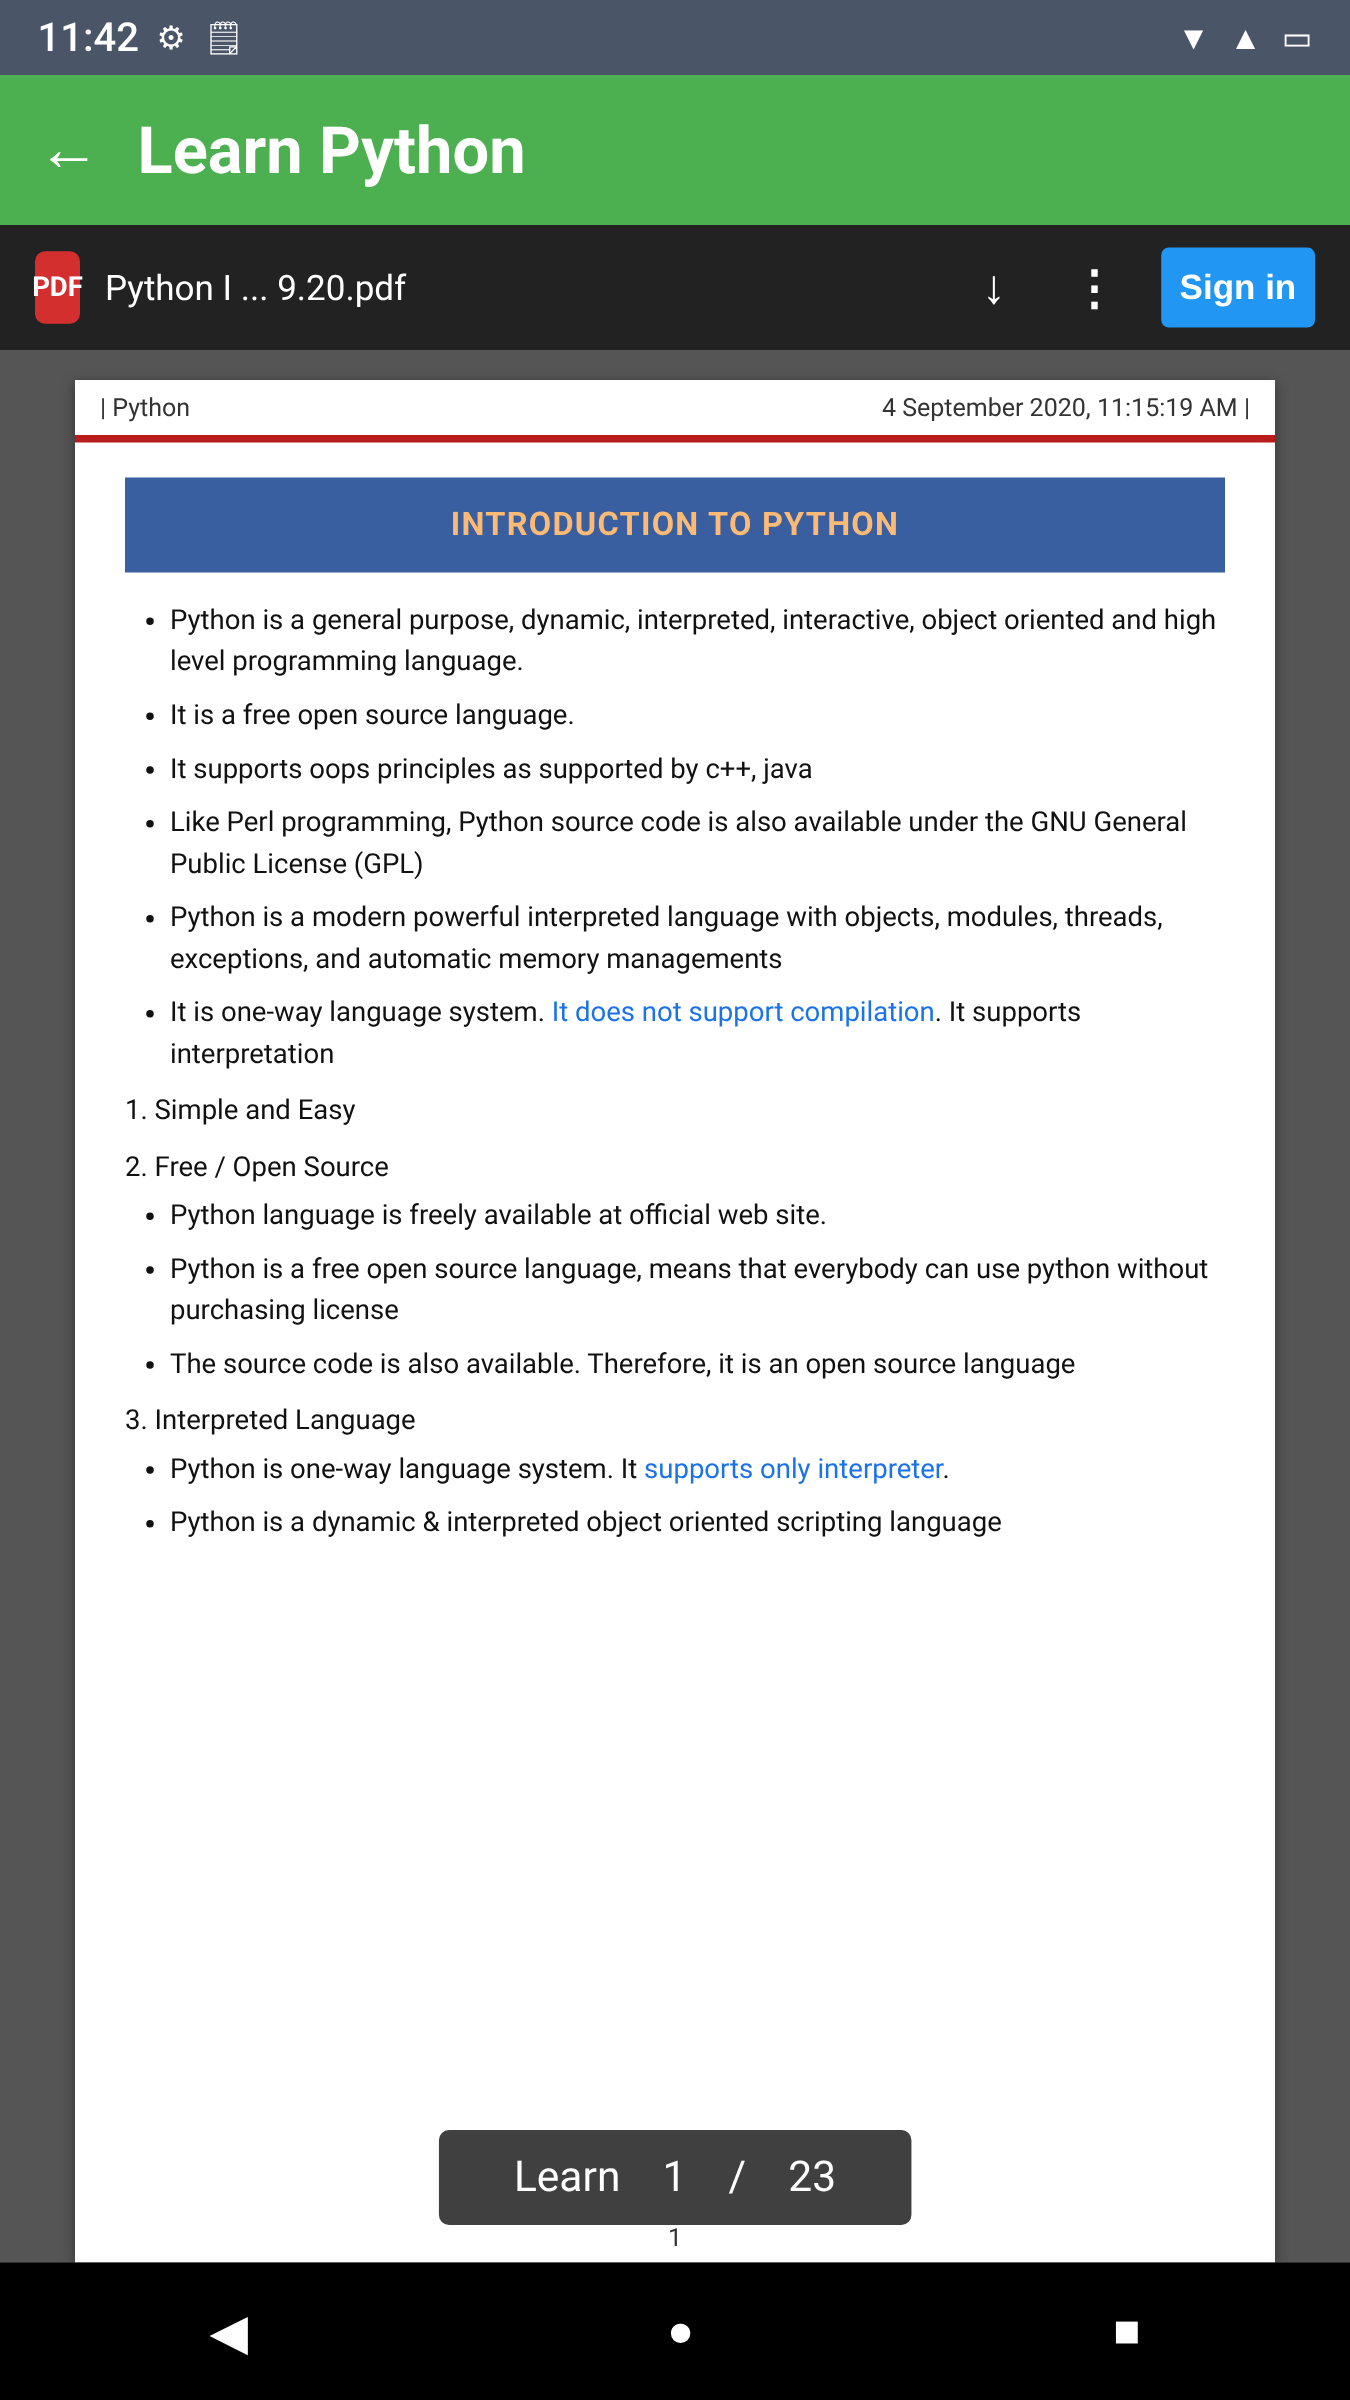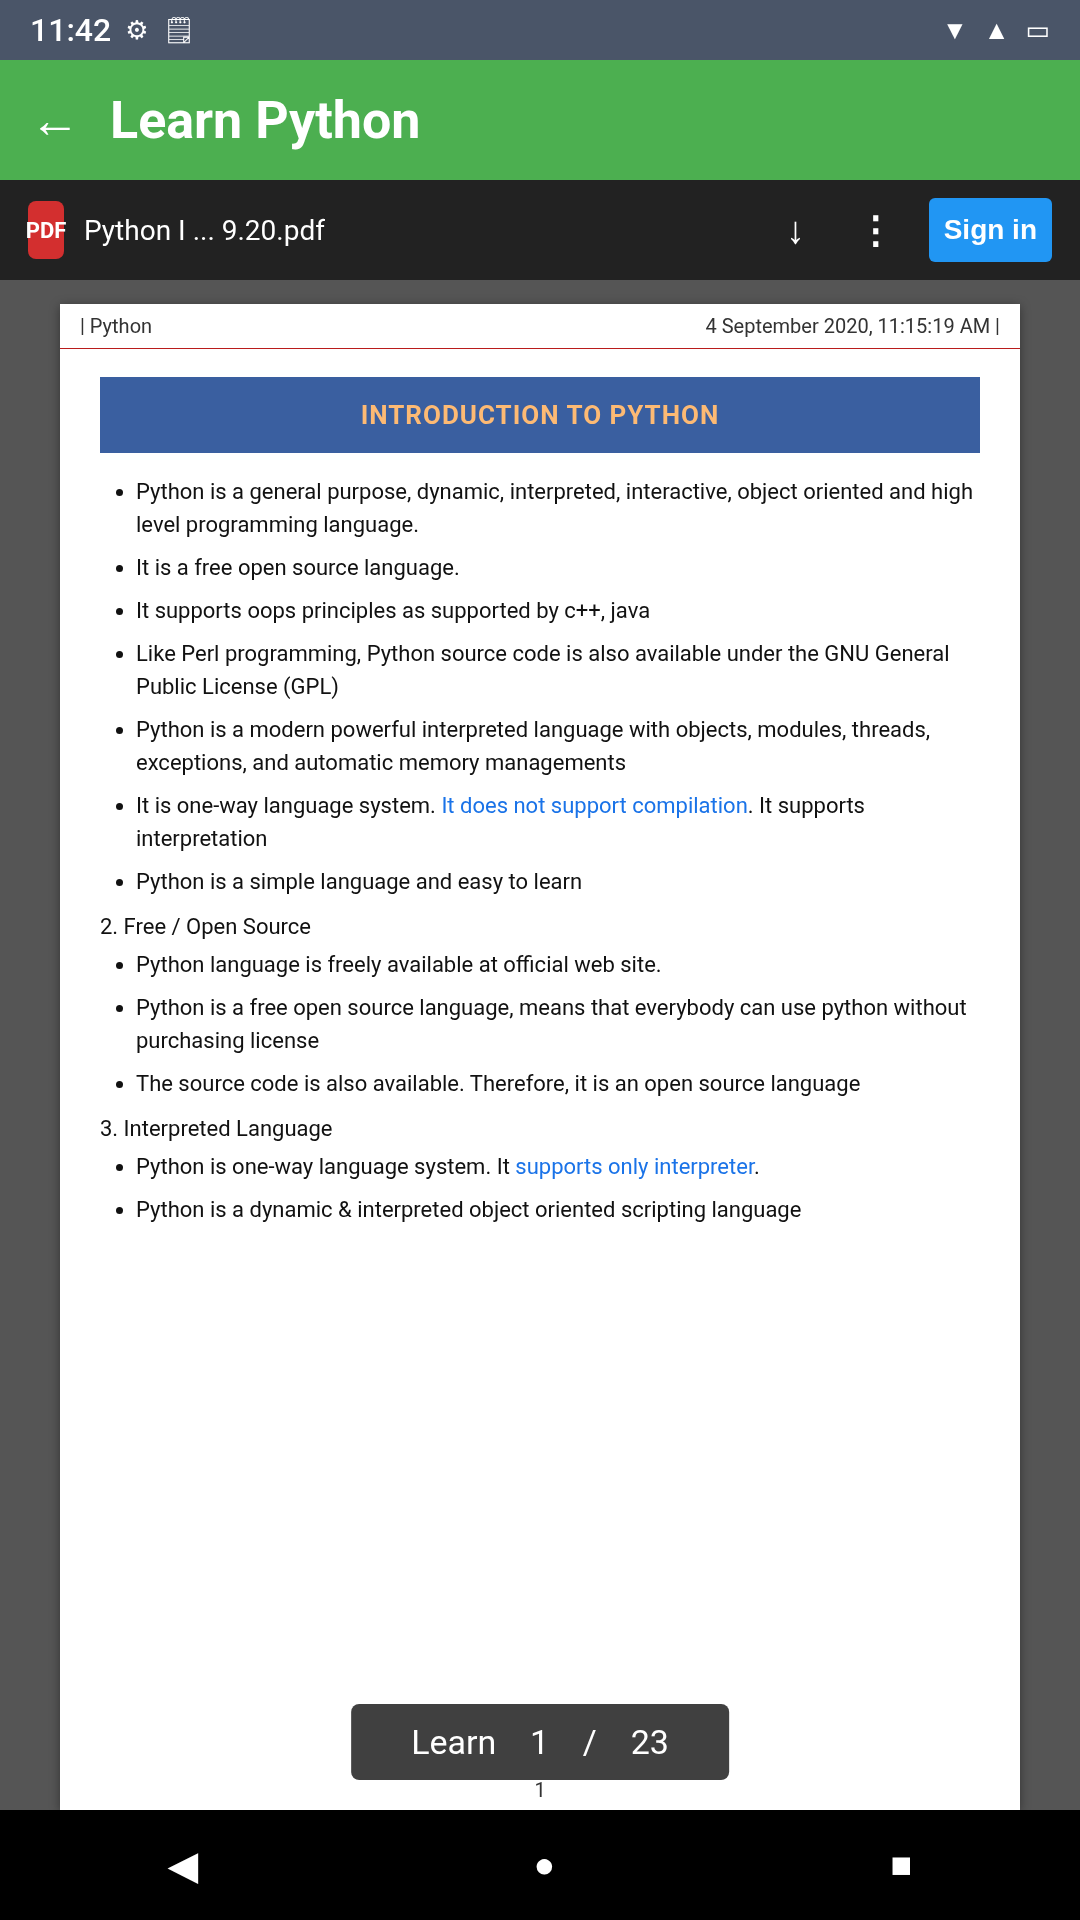--- a/index.html
+++ b/index.html
@@ -148,21 +148,21 @@
       flex-direction: column;
     }
 
     .pdf-header {
       display: flex;
       justify-content: space-between;
       align-items: center;
       padding: 10px 20px;
       font-size: 20px;
       color: #333;
-      border-bottom: 1px solid #b91c1c;
+      border-bottom: 6px solid #b91c1c;
       flex-shrink: 0;
     }
 
     .pdf-content {
       padding: 28px 40px 20px 40px;
       font-size: 22px;
       line-height: 1.55;
       color: #111;
       flex: 1;
       overflow: hidden;
@@ -294,23 +294,21 @@
       <ul class="pdf-list">
         <li>Python is a general purpose, dynamic, interpreted, interactive, object oriented and high level programming language.</li>
         <li>It is a free open source language.</li>
         <li>It supports oops principles as supported by c++, java</li>
         <li>Like Perl programming, Python source code is also available under the GNU General Public License (GPL)</li>
         <li>Python is a modern powerful interpreted language with objects, modules, threads, exceptions, and automatic memory managements</li>
         <li>It is one-way language system. <a class="blue-link">It does not support compilation</a>. It supports interpretation</li>
       </ul>
 
 
-      <ul class="pdf-list">
-        <li>Python is a simple language and easy to learn</li>
-      </ul>
+      <div class="numbered-item">1. Simple and Easy</div>
 
       <div class="numbered-item">2. Free / Open Source</div>
       <ul class="pdf-list">
         <li>Python language is freely available at official web site.</li>
         <li>Python is a free open source language, means that everybody can use python without purchasing license</li>
         <li>The source code is also available. Therefore, it is an open source language</li>
       </ul>
 
       <div class="numbered-item">3. Interpreted Language</div>
       <ul class="pdf-list">

